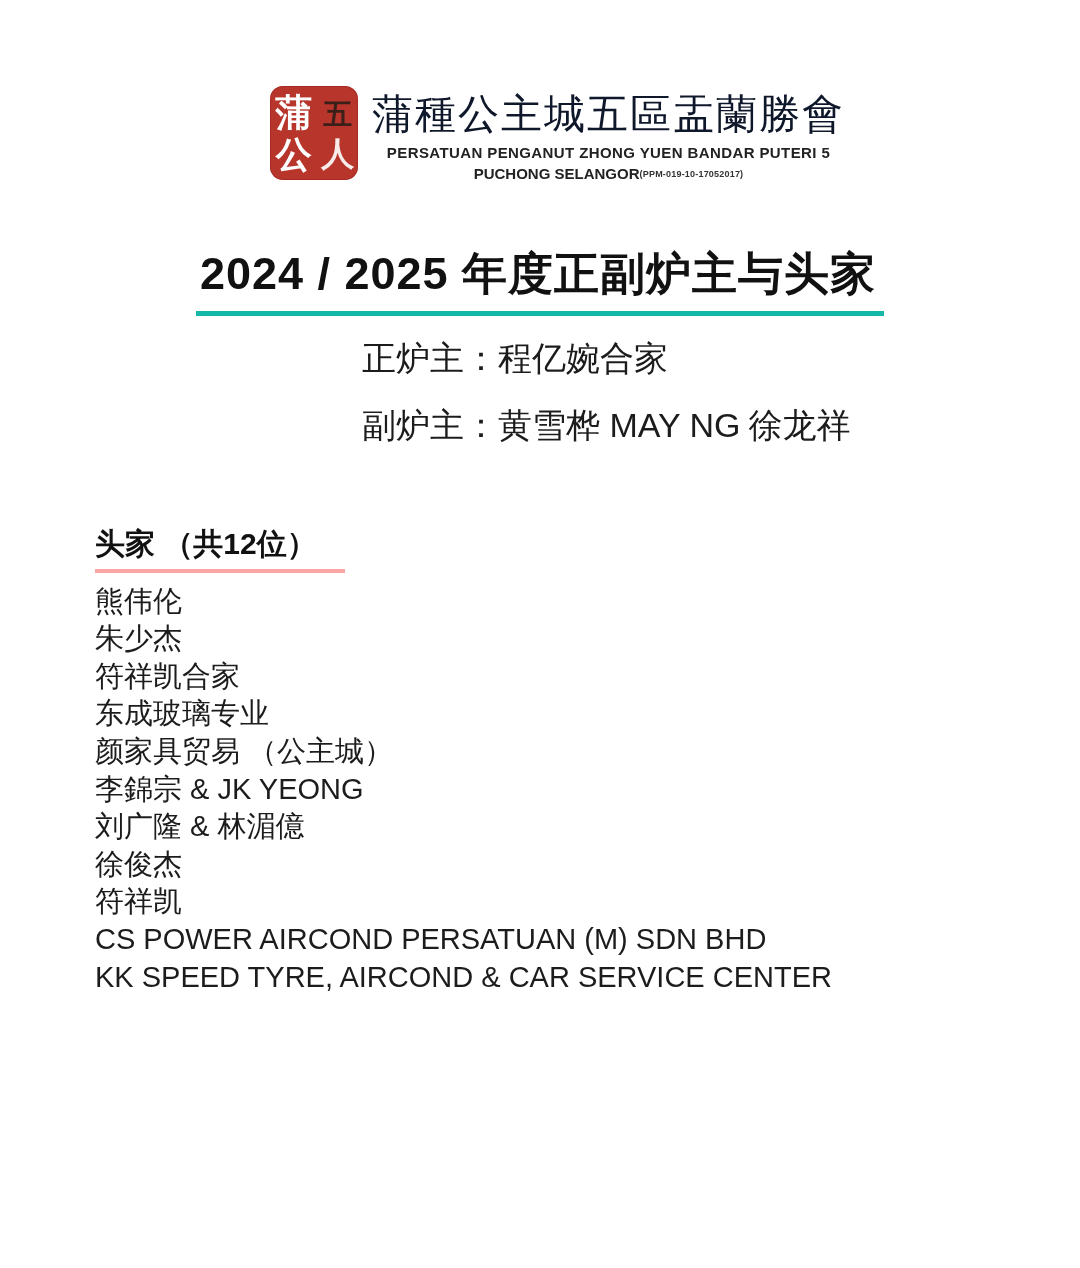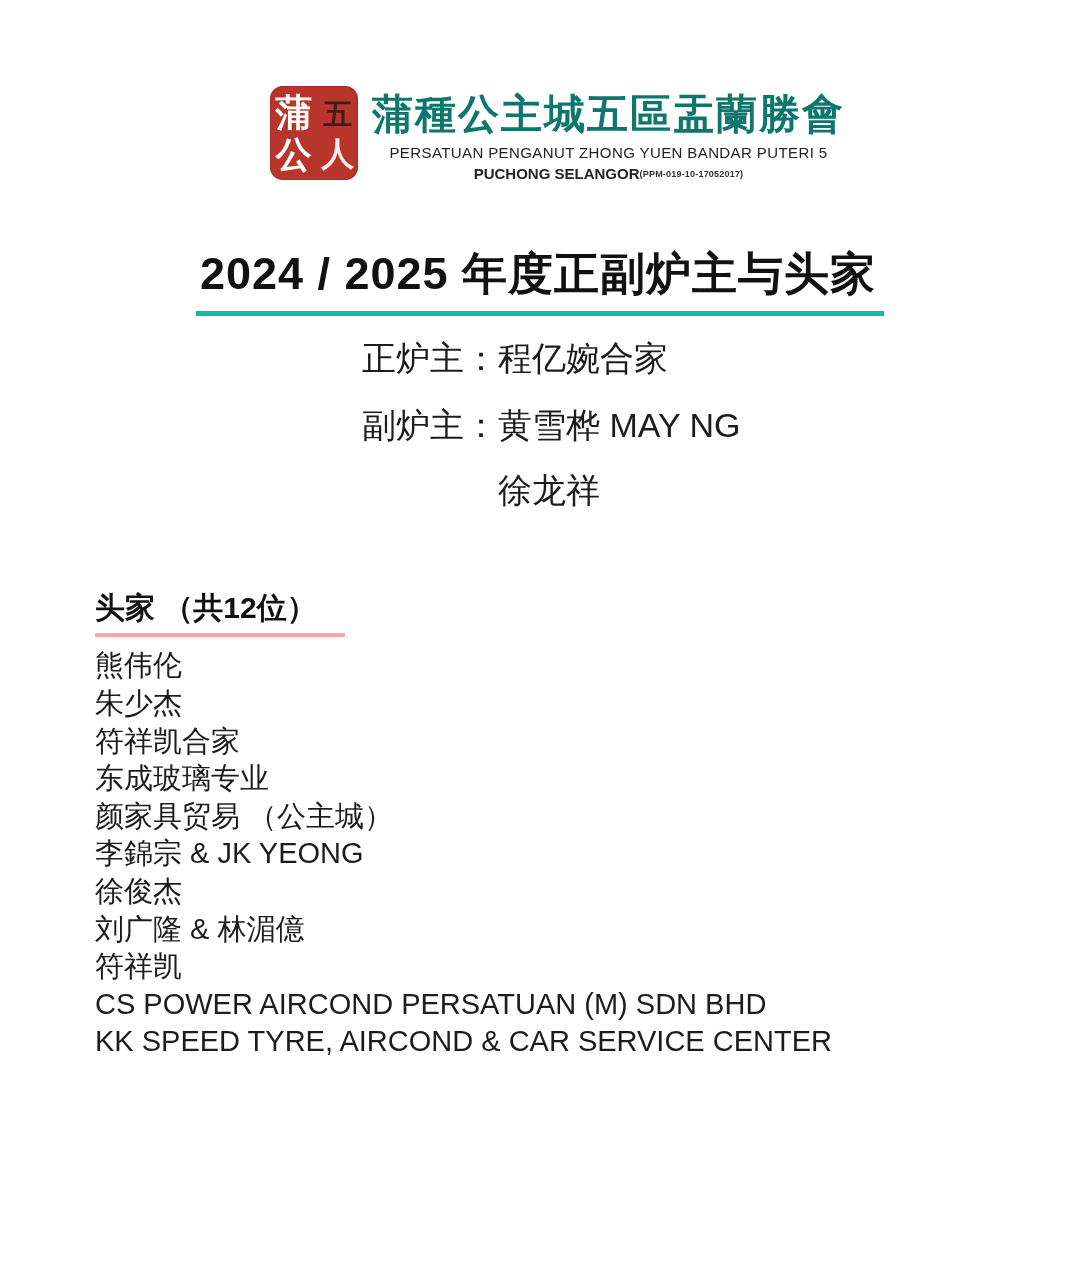--- a/index.html
+++ b/index.html
@@ -38,30 +38,30 @@
   }
   .seal-char { font-weight: 700; line-height: 1; }
   .seal-char.c-pu  { color: #ffffff; font-size: 37px; margin-top: 6px; }
   .seal-char.c-wu  { color: #3d1f1a; font-size: 29px; margin-top: 10px; }
   .seal-char.c-gong{ color: #ffffff; font-size: 36px; margin-bottom: 4px; }
   .seal-char.c-ren { color: #f7ece9; font-size: 33px; margin-bottom: 6px; }
 
   .org-block { margin-left: 14px; padding-top: 6px; text-align: center; }
   .org-name-zh {
     font-size: 41px;
-    font-weight: 700;
+    font-weight: 400;
     letter-spacing: 2px;
-    color: #0f766e;
+    color: #0f172a;
     line-height: 1.1;
     white-space: nowrap;
   }
   .org-line2 {
     margin-top: 7px;
     font-size: 15px;
-    font-weight: 400;
+    font-weight: 700;
     letter-spacing: .4px;
     color: #222;
     white-space: nowrap;
   }
   .org-line3 {
     margin-top: 4px;
     font-size: 15px;
     font-weight: 700;
     color: #222;
     display: flex;
@@ -83,21 +83,21 @@
     padding: 0 8px 7px 4px;
     white-space: nowrap;
   }
 
   
   .roles { margin: 22px 0 0 362px; font-size: 34px; color: #1c1c1c; }
   .role-line { display: flex; align-items: flex-start; line-height: 1.2; }
   .role-label { white-space: nowrap; }
   .role-name { white-space: nowrap; }
   .role-deputy { margin-top: 26px; }
-  .deputy-names { display: flex; flex-direction: column; gap: 24px; }
+  .deputy-names { display: flex; flex-direction: row; gap: 8px; }
 
   
   .toujia { margin: 78px 0 0 95px; }
   .toujia-heading {
     display: inline-block;
     font-size: 30px;
     font-weight: 800;
     color: #111;
     border-bottom: 4px solid #fca5a5;
     padding: 0 28px 4px 0;
@@ -153,21 +153,21 @@
 
   <div class="toujia">
     <span class="toujia-heading">头家 （共12位）</span>
     <div class="member-list">
       <div class="member-line">熊伟伦</div>
       <div class="member-line">朱少杰</div>
       <div class="member-line">符祥凯合家</div>
       <div class="member-line">东成玻璃专业</div>
       <div class="member-line">颜家具贸易 （公主城）</div>
       <div class="member-line">李錦宗 &amp; JK YEONG</div>
+      <div class="member-line">刘广隆 &amp; 林湄億</div>
       <div class="member-line">徐俊杰</div>
-      <div class="member-line">刘广隆 &amp; 林湄億</div>
       <div class="member-line">符祥凯</div>
       <div class="member-line">CS POWER AIRCOND PERSATUAN (M) SDN BHD</div>
       <div class="member-line">KK SPEED TYRE, AIRCOND &amp; CAR SERVICE CENTER</div>
     </div>
   </div>
 
 </div>
 
 </body></html>

